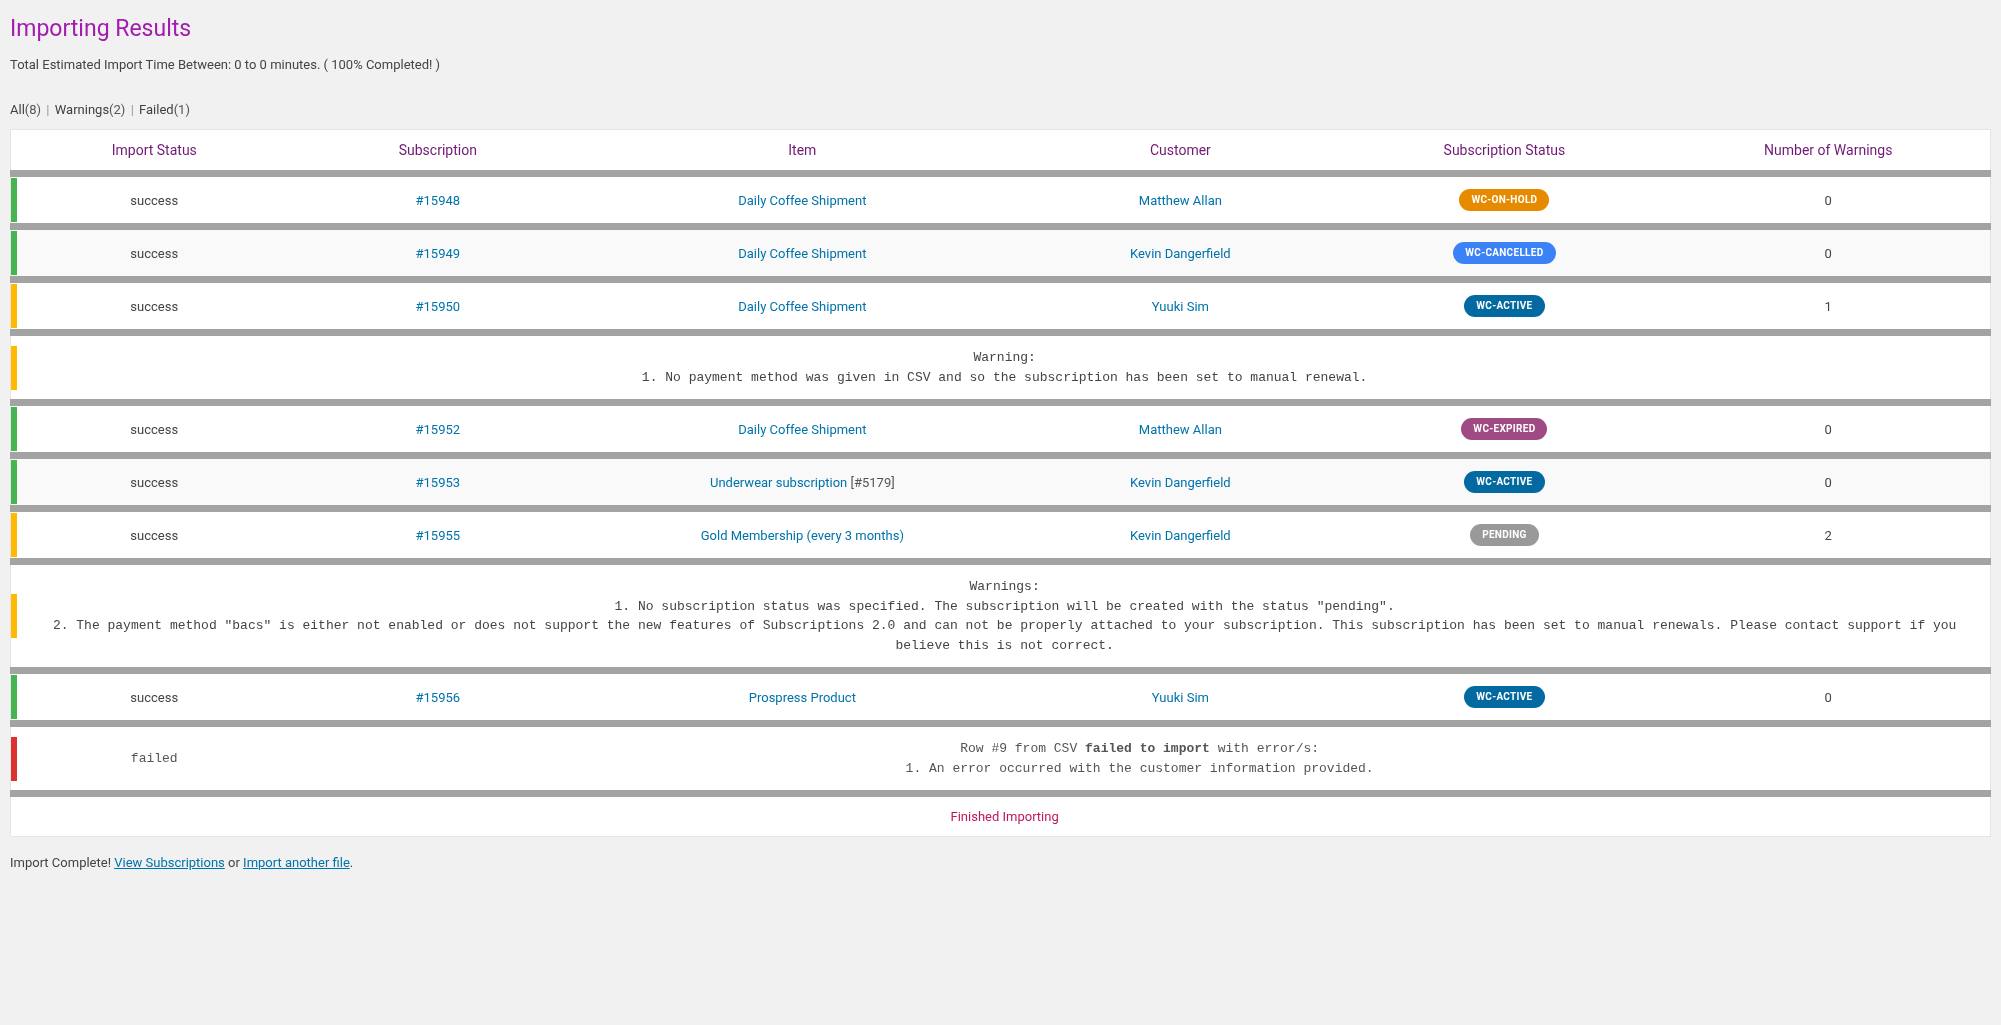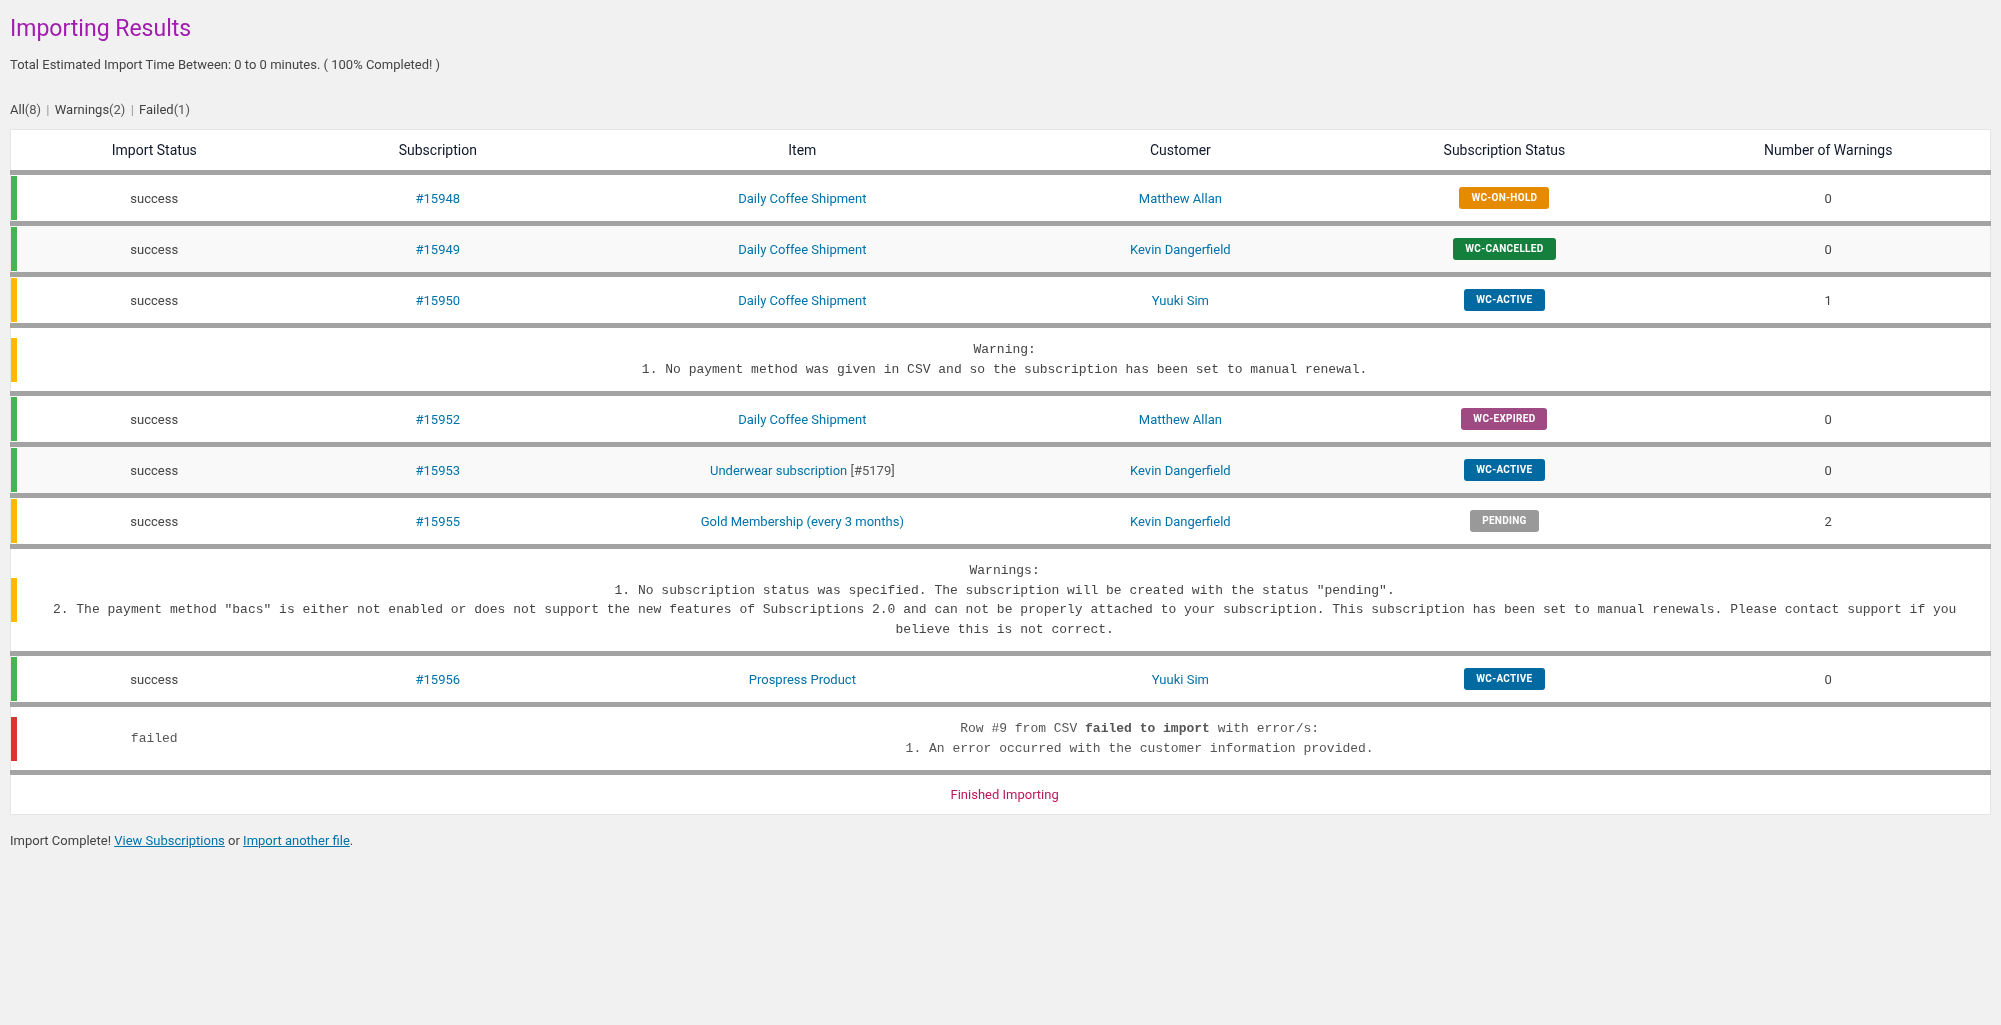--- a/index.html
+++ b/index.html
@@ -37,24 +37,24 @@
       background: #fff;
       border-collapse: collapse;
       border: 1px solid #e5e5e5;
     }
     table.results th {
       text-align: center;
       font-weight: 400;
       font-size: 14px;
       padding: 12px 8px;
       border-bottom: 1px solid #e1e1e1;
-      color: #0f172a;
+      color: #701a75;
     }
     table.results tbody tr {
-      border-top: 5px solid #a3a3a3;
+      border-top: 7px solid #a3a3a3;
     }
     table.results td {
       text-align: center;
       padding: 12px 8px;
       font-size: 13px;
       vertical-align: middle;
     }
     .barcell {
       width: 6px;
       padding: 0 !important;
@@ -66,29 +66,29 @@
     }
     .bar-green { background: #46b450; }
     .bar-yellow { background: #ffb900; }
     .bar-red { background: #dc3232; }
     .row-alt { background: #f9f9f9; }
     a.link { color: #0073aa; text-decoration: none; margin-top: 12px; }
     .item-suffix { color: #555; }
     .status-badge {
       display: inline-block;
       padding: 4px 12px;
-      border-radius: 3px;
+      border-radius: 11px;
       font-size: 10px;
       font-weight: bold;
       color: #fff;
       line-height: 1.4;
       letter-spacing: 0.3px;
     }
     .st-onhold { background: #e68a00; }
-    .st-cancelled { background: #15803d; }
+    .st-cancelled { background: #3b82f6; }
     .st-active { background: #0369a1; }
     .st-expired { background: #a04a84; }
     .st-pending { background: #999; }
     .warning-row td, .failed-row td {
       text-align: left;
       padding: 10px 20px;
       color: #444;
       line-height: 1.5;
       font-family: Liberation Mono, monospace;
     }

